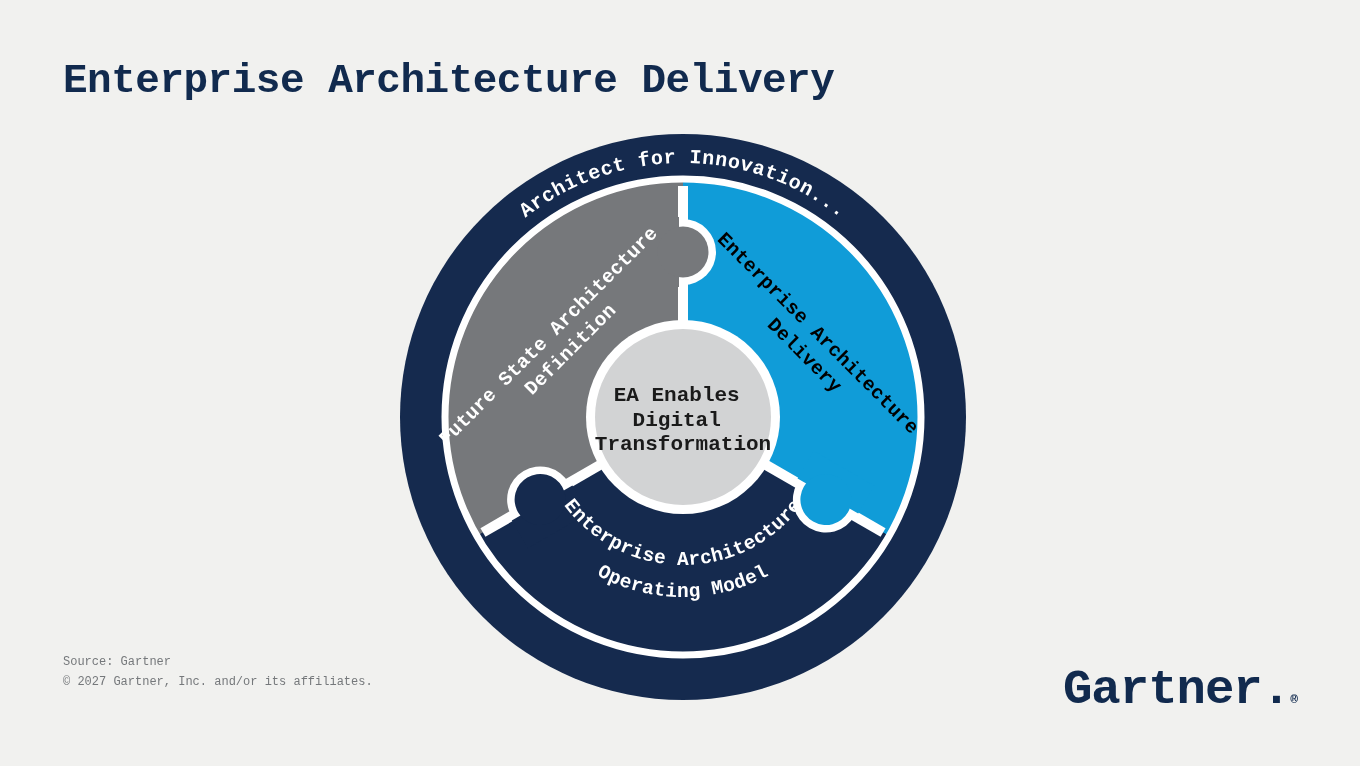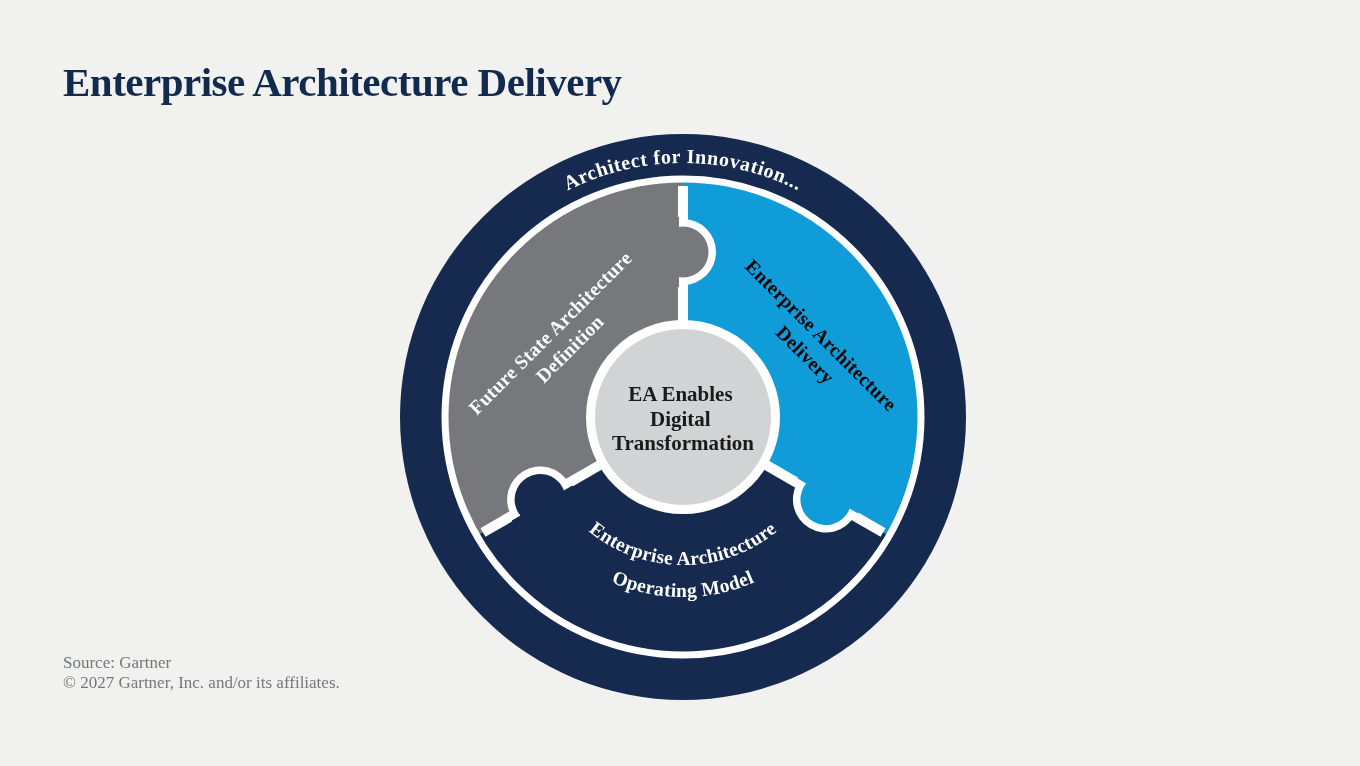--- a/index.html
+++ b/index.html
@@ -1,21 +1,21 @@
 <!DOCTYPE html>
 <html><head>
 <meta charset="utf-8">
 <style>
   html,body{margin:0;padding:0;}
   .canvas{
     position:relative;
     width:1360px;height:766px;
     background:#F1F1EF;
     overflow:hidden;
-    font-family:Liberation Serif, serif;
+    font-family:Liberation Mono, monospace;
   }
   .title{
     position:absolute;left:63px;top:58px;
     font-size:41px;font-weight:bold;color:#112A4E;
     letter-spacing:-0.5px;margin:0;
   }
   .diagram-svg{position:absolute;left:0;top:0;}
   .fill-navy{fill:#152A4E;}
   .fill-blue{fill:#109CD8;}
   .fill-gray{fill:#76787B;}
@@ -23,21 +23,21 @@
   .fill-white{fill:#FFFFFF;}
   .divider{stroke:#FFFFFF;stroke-width:10;stroke-linecap:butt;}
   .disc-outline{fill:none;stroke:#FFFFFF;stroke-width:7;}
   .seg-label{font-size:19.5px;font-weight:bold;letter-spacing:0.3px;}
   .seg-label-light{fill:#FFFFFF;}
   .seg-label-dark{fill:#000000;}
   .ring-label{fill:#FFFFFF;font-size:20px;font-weight:bold;letter-spacing:0.6px;}
   .hub-label{fill:#1A1A1A;font-size:21px;font-weight:bold;}
   .footer{
     position:absolute;left:63px;top:653px;
-    font-size:17px;line-height:19.5px;color:#75787B;
+    font-size:12px;line-height:19.5px;color:#75787B;
   }
   .logo{
     position:absolute;right:62px;top:662px;
     font-size:49px;font-weight:bold;color:#112A4E;
     letter-spacing:-1px;
   }
   .logo .reg{
     font-size:13px;font-weight:bold;letter-spacing:0;
     vertical-align:baseline;
   }
@@ -115,14 +115,15 @@
       <tspan x="683" y="426">Digital</tspan>
       <tspan x="683" y="450">Transformation</tspan>
     </text>
   </svg>
 
   <div class="footer">
     <div>Source: Gartner</div>
     <div>© 2027 Gartner, Inc. and/or its affiliates.</div>
   </div>
 
+  <div class="logo"><span>Gartner.</span><span class="reg">®</span></div>
 
 </div>
 
 </body></html>

